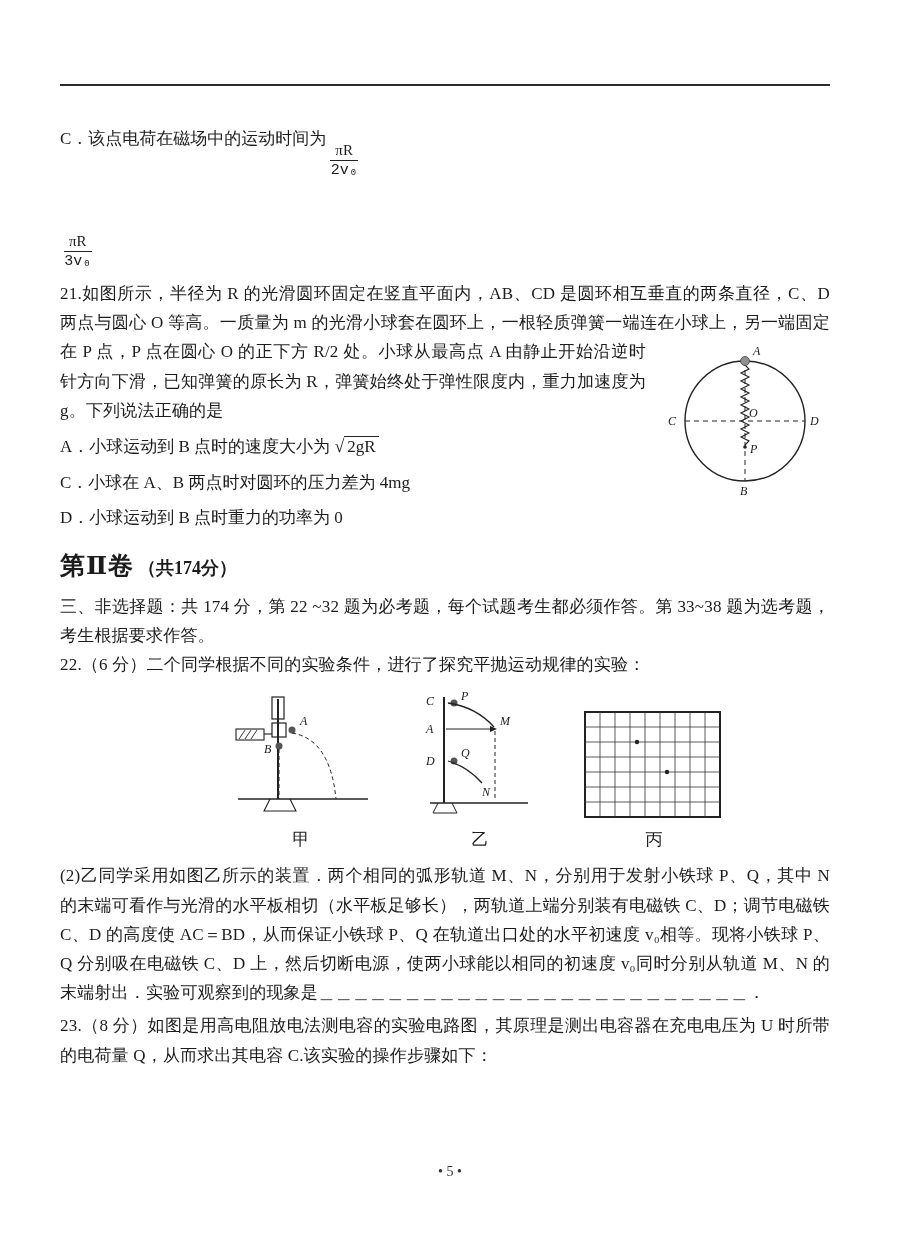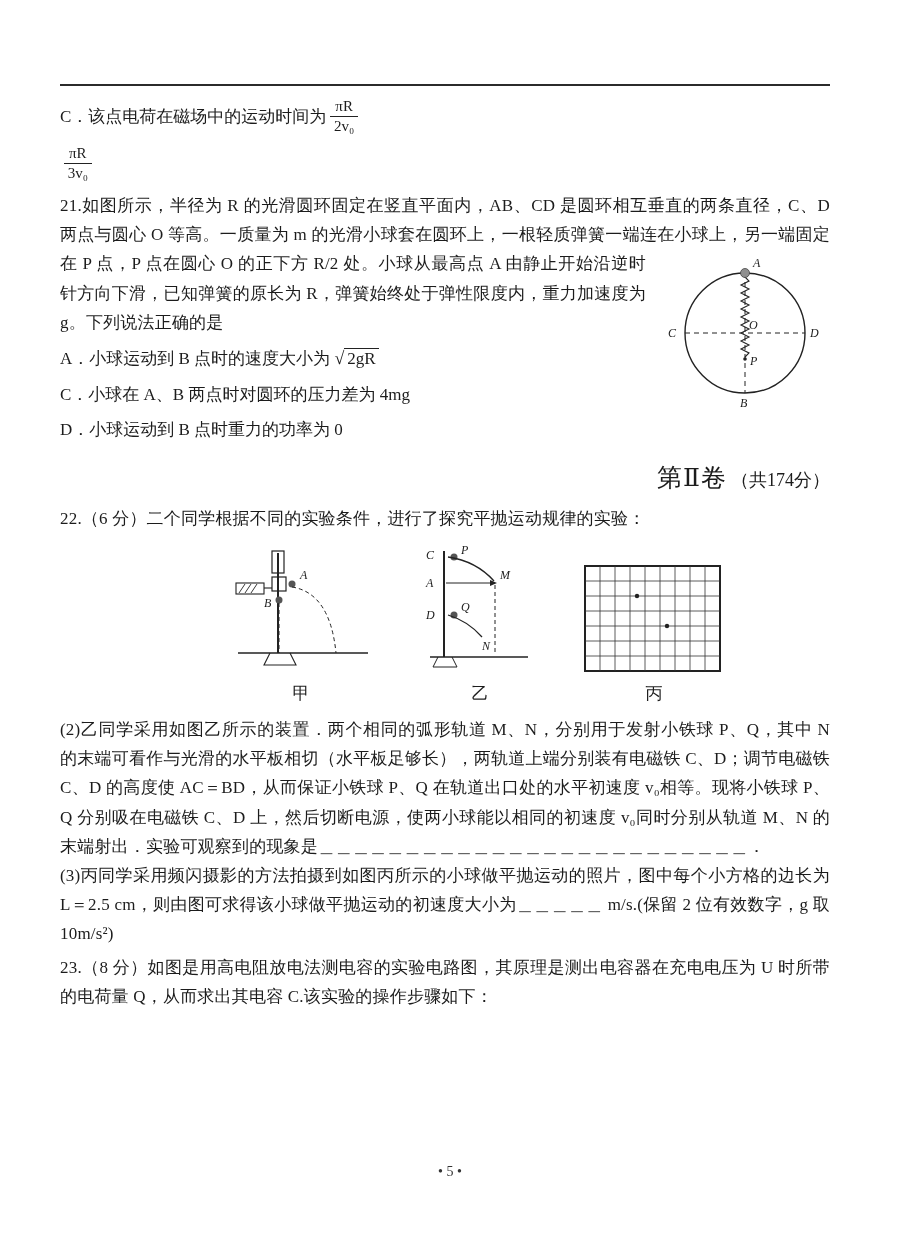--- a/index.html
+++ b/index.html
@@ -24,33 +24,33 @@
   }
   .opt-line {
     font-size:17px;
     margin:7px 0 9px 0;
     display:flex; align-items:center;
   }
   .frac {
     display:inline-block; text-align:center; vertical-align:middle;
     font-size:15px; line-height:1.15; margin-left:4px;
   }
-  .frac .num { display:block; border-bottom:1.2px solid #222; padding:0 5px 1px; }
-  .frac .den { display:block; padding-top:1px; }
+  .frac .num { display:block; border-bottom:1.2px solid #222; padding:0 5px 1px;margin-top:44px; }
+  .frac .den { display:block; padding-top:1px;font-family:Liberation Mono, monospace; }
   .q21-wrap { margin-top:6px; }
   .q21-fig {
     float:right;
     width:170px; height:158px;
     margin:2px 0 4px 14px;
   }
   .q21-opt { font-size:17px; line-height:1.72; margin:6px 0; }
   .sqrt-wrap { white-space:nowrap; }
   .sqrt-sign { font-size:18px; }
   .radicand { border-top:1.2px solid #222; padding:0 3px; }
-  .sec-title { text-align:right; margin:16px 0 10px 0; clear:both; }
+  .sec-title { text-align:left; margin:16px 0 10px 0; clear:both;font-weight:bold; }
   .sec-title .big { font-size:25px; letter-spacing:1px; }
   .sec-title .small { font-size:18px; }
   .part-head { font-size:17px; line-height:1.72; margin-top:2px; }
   .figures {
     display:flex; justify-content:center; align-items:flex-end;
     gap:48px; margin:12px 0 10px 60px;
   }
   .fig { text-align:center; }
   .fig .cap { font-size:17px; margin-top:3px; }
   svg { overflow:visible; }
@@ -108,20 +108,21 @@
       <span class="sqrt-wrap"><span class="sqrt-sign">√</span><span class="radicand">2gR</span></span>
     </div>
     <div class="q21-opt">C．小球在 A、B 两点时对圆环的压力差为 4mg</div>
     <div class="q21-opt">D．小球运动到 B 点时重力的功率为 0</div>
   </div>
 
   <div class="sec-title">
     <span class="big">第Ⅱ卷</span>
     <span class="small">（共174分）</span>
   </div>
+  <div class="para">三、非选择题：共 174 分，第 22 ~32 题为必考题，每个试题考生都必须作答。第 33~38 题为选考题，考生根据要求作答。</div>
 
   <div class="para">22.（6 分）二个同学根据不同的实验条件，进行了探究平抛运动规律的实验：</div>
 
   <div class="figures">
 
     <div class="fig">
       <svg width="150" height="130" viewBox="0 0 150 130">
         <line x1="52" y1="8" x2="52" y2="108" stroke="#222" stroke-width="2"></line>
         <rect x="46" y="6" width="12" height="22" fill="none" stroke="#222" stroke-width="1.2"></rect>
         <g>
@@ -187,18 +188,17 @@
             <line x1="1" y1="91" x2="136" y2="91"></line>
         </g>
         <circle cx="53" cy="31" r="2.2" fill="#222"></circle>
         <circle cx="83" cy="61" r="2.2" fill="#222"></circle>
       </svg>
       <div class="cap">丙</div>
     </div>
   </div>
 
   <div class="para blank-space">(2)乙同学采用如图乙所示的装置．两个相同的弧形轨道 M、N，分别用于发射小铁球 P、Q，其中 N 的末端可看作与光滑的水平板相切（水平板足够长），两轨道上端分别装有电磁铁 C、D；调节电磁铁 C、D 的高度使 AC＝BD，从而保证小铁球 P、Q 在轨道出口处的水平初速度 v₀相等。现将小铁球 P、Q 分别吸在电磁铁 C、D 上，然后切断电源，使两小球能以相同的初速度 v₀同时分别从轨道 M、N 的末端射出．实验可观察到的现象是＿＿＿＿＿＿＿＿＿＿＿＿＿＿＿＿＿＿＿＿＿＿＿＿＿．</div>
-  <div class="para">(3)丙同学采用频闪摄影的方法拍摄到如图丙所示的小球做平抛运动的照片，图中每个小方格的边长为 L＝2.5 cm，则由图可求得该小球做平抛运动的初速度大小为＿＿＿＿＿ m/s.(保留 2 位有效数字，g 取 10m/s²)</div>
 
   <div class="para blank-space">23.（8 分）如图是用高电阻放电法测电容的实验电路图，其原理是测出电容器在充电电压为 U 时所带的电荷量 Q，从而求出其电容 C.该实验的操作步骤如下：</div>
 
   <div class="footer">• 5 •</div>
 </div>
 
 </body></html>

